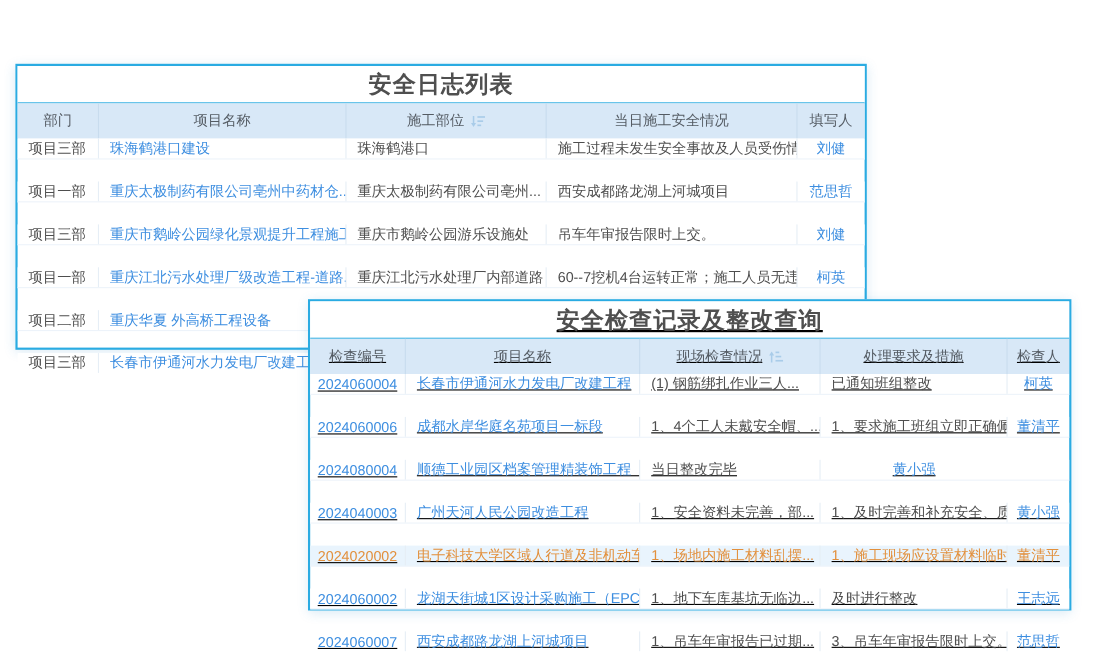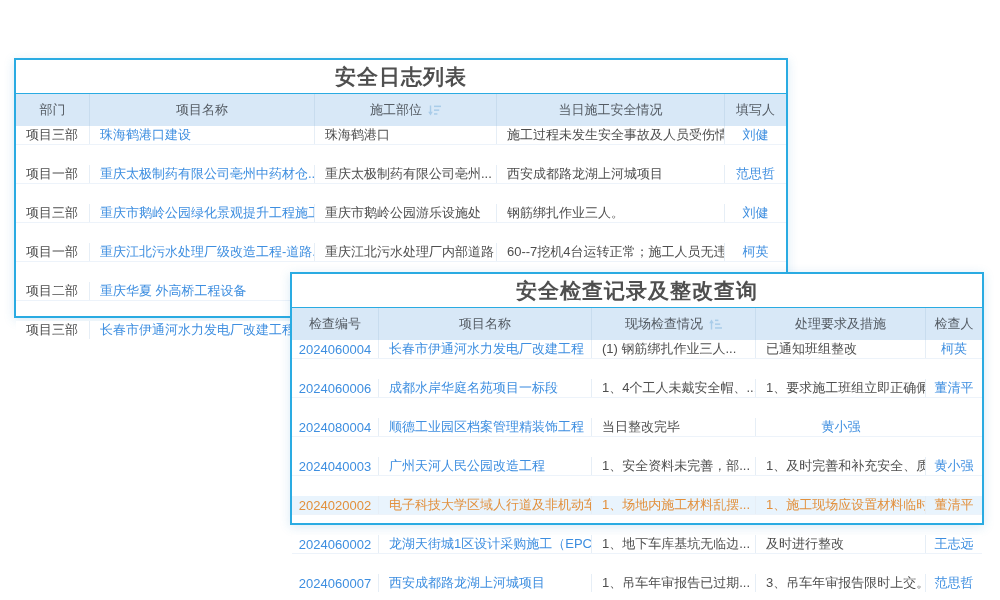--- a/index.html
+++ b/index.html
@@ -8,21 +8,21 @@
     background:#ffffff;
     font-family:"Liberation Sans", sans-serif;
   }
   .panel {
     position:absolute; background:#fff; box-sizing:border-box;
     border:2px solid #2aabe2;
     box-shadow:0 2px 10px rgba(42,139,200,0.18);
     display:flex; flex-direction:column;
   }
   #panel-log  { left:14px;  top:44px;  width:774px; height:260px; --cols:74px 225px 182px 228px 1fr; z-index:1;margin-top:14px; }
-  #panel-insp { left:290px; top:272px; width:694px; height:253px; --cols:87px 213px 164px 170px 1fr; z-index:2; }
+  #panel-insp { left:280px; top:272px; width:694px; height:283px; --cols:87px 213px 164px 170px 1fr; z-index:2;text-decoration:underline; }
 
   .panel-title {
     flex:0 0 33px; display:flex; align-items:center; justify-content:center;
     font-size:21px; font-weight:bold; color:#4f4f4f; letter-spacing:1px;
     border-bottom:1px solid #2aabe2; background:#fff;
   }
   .thead {
     flex:0 0 32px; display:grid; grid-template-columns:var(--cols);
     background:#d8e8f7;
   }
@@ -92,21 +92,21 @@
         <div class="cell">项目一部</div>
         <div class="cell c-link">重庆太极制药有限公司亳州中药材仓...</div>
         <div class="cell">重庆太极制药有限公司亳州...</div>
         <div class="cell">西安成都路龙湖上河城项目</div>
         <div class="cell c-link c-center">范思哲</div>
       </div>
       <div class="row">
         <div class="cell">项目三部</div>
         <div class="cell c-link">重庆市鹅岭公园绿化景观提升工程施工</div>
         <div class="cell">重庆市鹅岭公园游乐设施处</div>
-        <div class="cell">钢筋绑扎作业三人。</div>
+        <div class="cell">吊车年审报告限时上交。</div>
         <div class="cell c-link c-center">刘健</div>
       </div>
       <div class="row">
         <div class="cell">项目一部</div>
         <div class="cell c-link">重庆江北污水处理厂级改造工程-道路...</div>
         <div class="cell">重庆江北污水处理厂内部道路</div>
         <div class="cell">60--7挖机4台运转正常；施工人员无违...</div>
         <div class="cell c-link c-center">柯英</div>
       </div>
       <div class="row">

